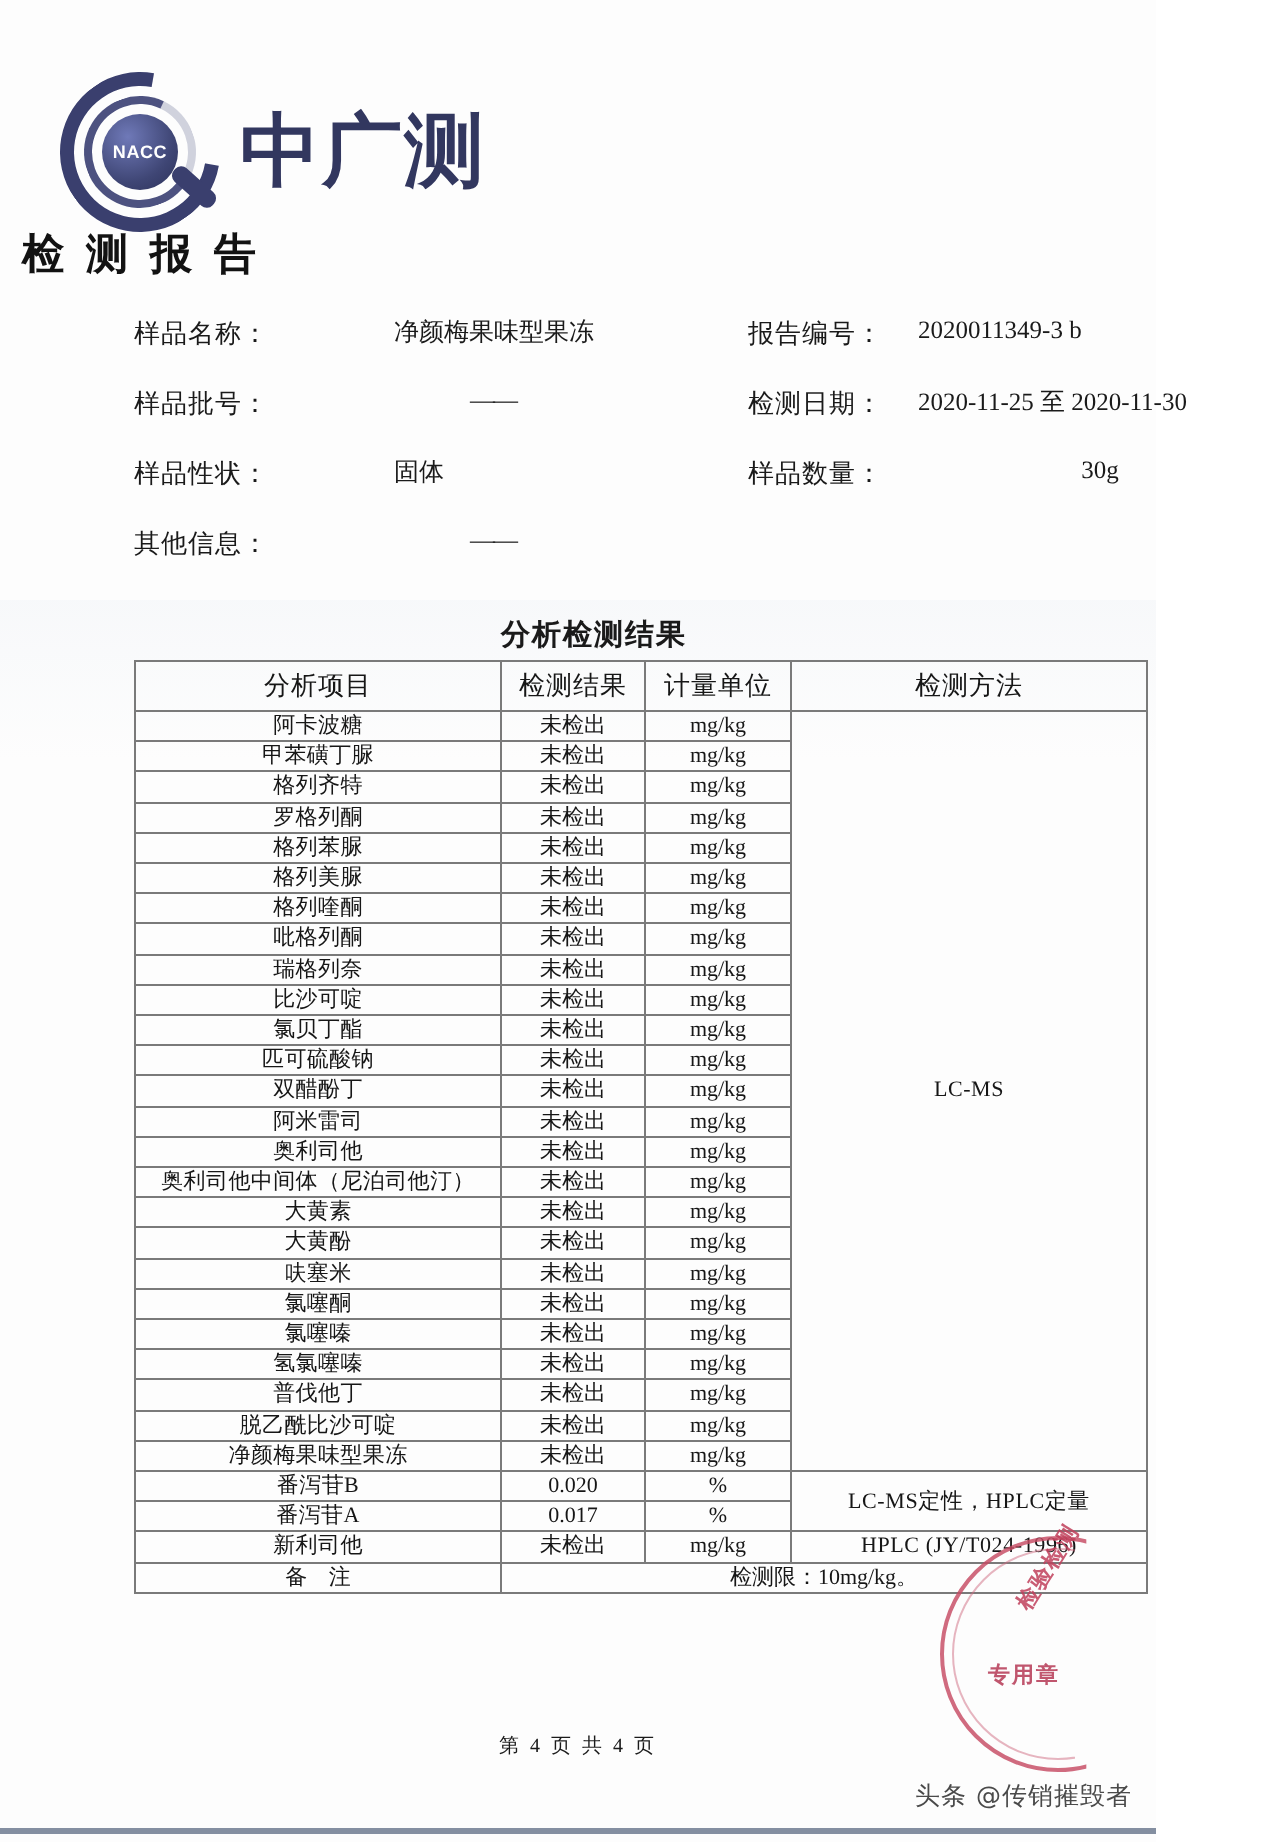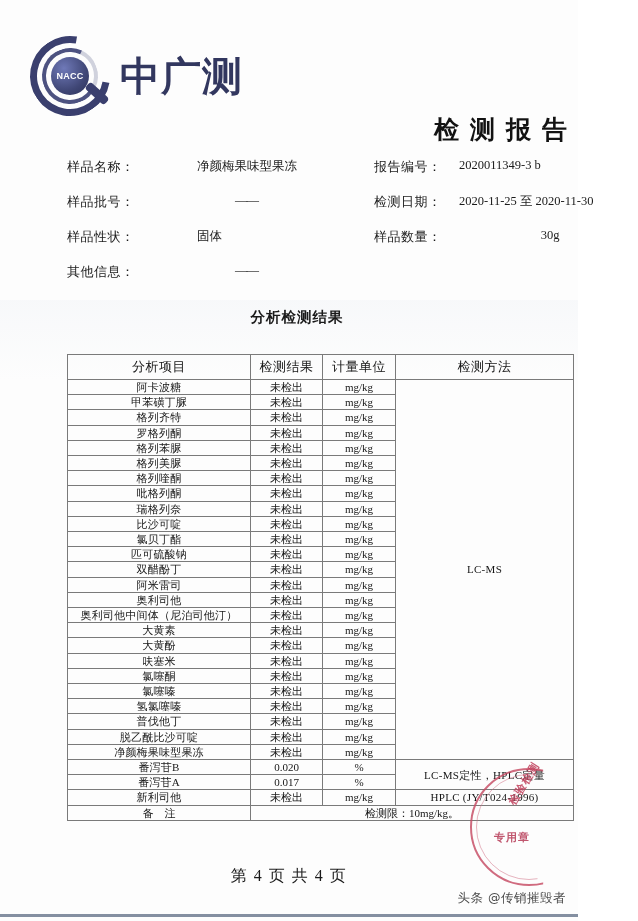--- a/index.html
+++ b/index.html
@@ -88,22 +88,22 @@
     letter-spacing: 1px;
     font-family: "DejaVu Sans", "Liberation Sans", sans-serif;
     line-height: 1;
   }
 
   
   .doc-title {
     position: absolute;
     left: 0; right: 0;
     top: 113px;
-    text-align: right;
-    font-size: 25px;
+    text-align: left;
+    font-size: 21px;
     font-weight: bold;
     letter-spacing: 11px;
     text-indent: 11px;
     font-family: "DejaVu Serif", "Liberation Serif", serif;
     color: #121212;
   }
 
   
   .meta {
     position: absolute;
@@ -148,21 +148,20 @@
   .table-wrap {
     position: absolute;
     left: 67px;
     top: 330px;
     width: 506px;
   }
   table.results {
     border-collapse: collapse;
     width: 100%;
     table-layout: fixed;
-    margin-top: 24px;
   }
   table.results td, table.results th {
     border: 1px solid #7a7a7a;
     font-weight: normal;
     text-align: center;
     font-size: 11px;
     padding: 0;
     height: 14.2px;
     line-height: 14.2px;
     color: #161616;
@@ -251,21 +250,21 @@
     font-family: "DejaVu Sans", sans-serif;
     font-weight: bold;
   }
 
   
   .page-footer {
     position: absolute;
     left: 0; right: 0;
     top: 866px;
     text-align: center;
-    font-size: 16px;
+    font-size: 10px;
     letter-spacing: 1.5px;
     color: #1a1a1a;
   }
   .watermark {
     position: absolute;
     right: 12px;
     top: 890px;
     font-size: 12.5px;
     color: #4a4a4a;
     font-family: "DejaVu Sans", "Liberation Sans", sans-serif;

